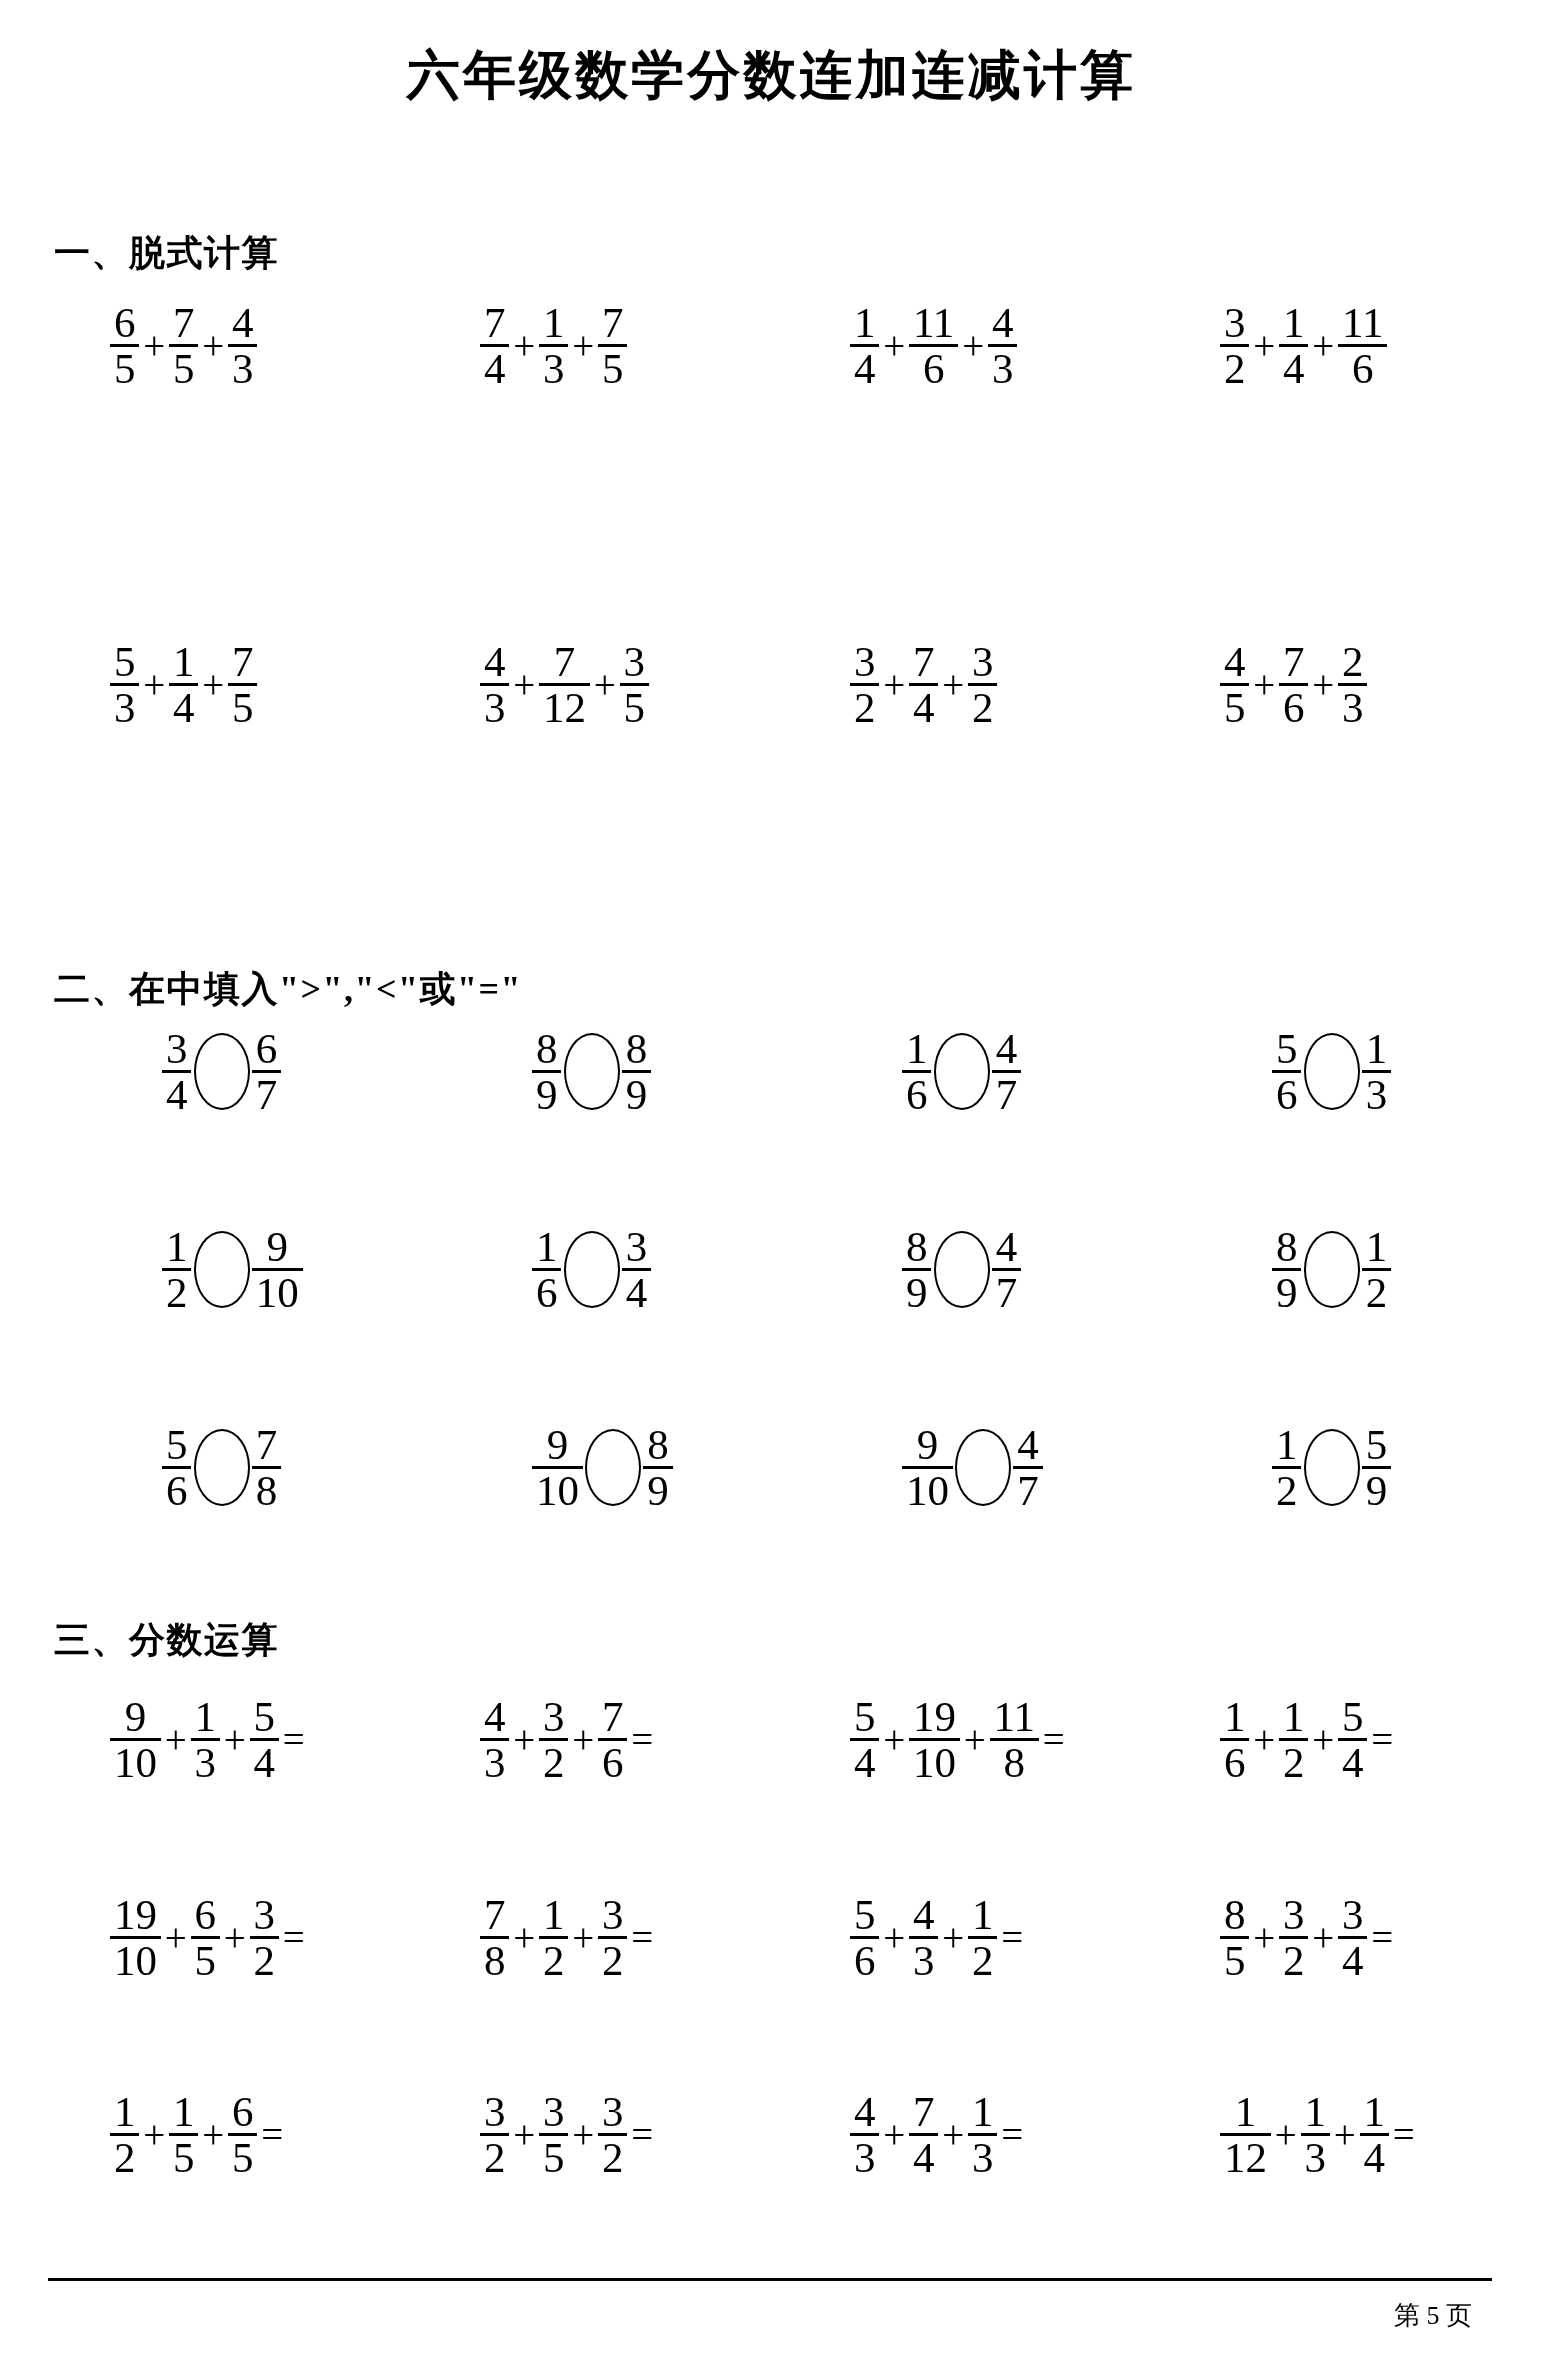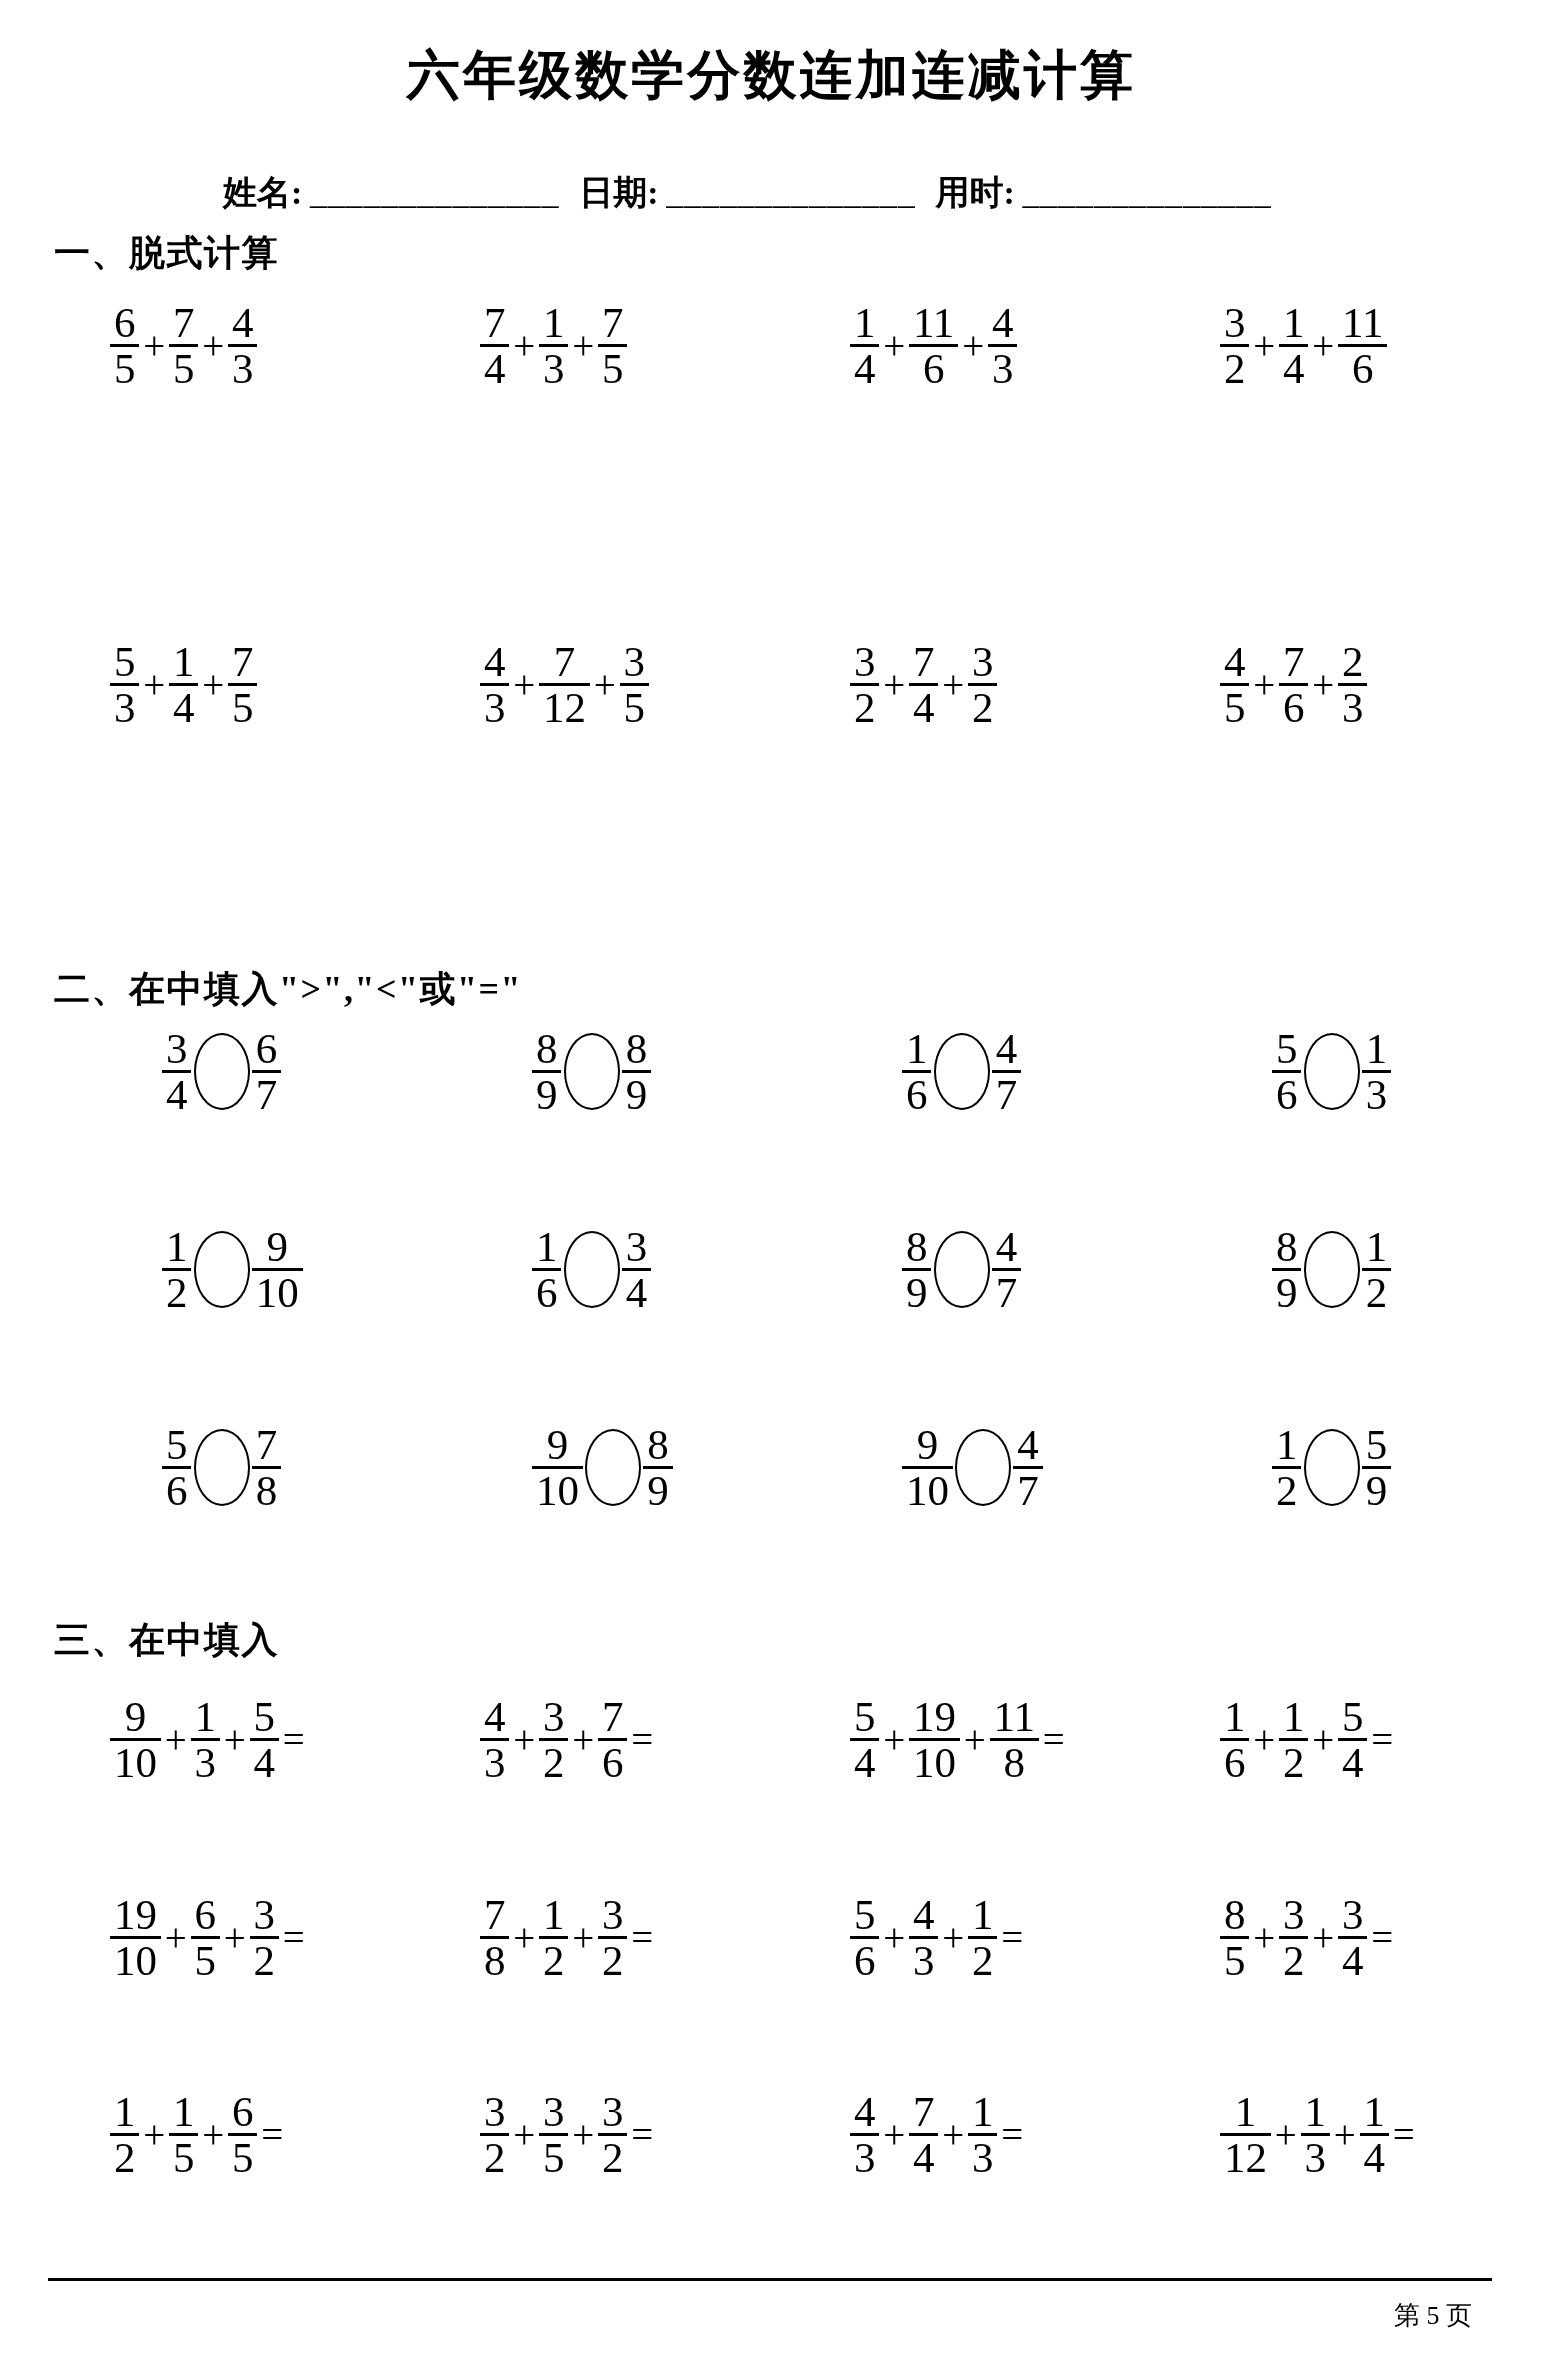--- a/index.html
+++ b/index.html
@@ -46,23 +46,20 @@
     font-size:26px; font-weight:400;
   }
 </style>
 </head>
 <body>
 
 <div class="page">
 
   <div class="title">六年级数学分数连加连减计算</div>
 
-  <div class="meta">
-    <span class="lbl">姓名:</span><span class="blank">______________</span><span class="lbl">日期:</span><span class="blank">______________</span><span class="lbl">用时:</span><span class="blank">______________</span>
-  </div>
 
   <div class="sec-heading" style="top:229px">一、脱式计算</div>
   <div class="prow indent-a" style="top:305px">
       <div class="cell">
         <span class="frac">
           <span class="num">6</span>
           <span class="den">5</span>
         </span>
         <span class="op">+</span>
         <span class="frac">
@@ -324,21 +321,21 @@
           <span class="den">2</span>
         </span>
         <span class="cmp-circle"></span>
         <span class="frac">
           <span class="num">5</span>
           <span class="den">9</span>
         </span>
       </div>
     </div>
 
-  <div class="sec-heading" style="top:1616px">三、在中填入</div>
+  <div class="sec-heading" style="top:1616px">三、分数运算</div>
   <div class="prow indent-a" style="top:1699px">
       <div class="cell">
         <span class="frac">
           <span class="num">9</span>
           <span class="den">10</span>
         </span>
         <span class="op">+</span>
         <span class="frac">
           <span class="num">1</span>
           <span class="den">3</span>

